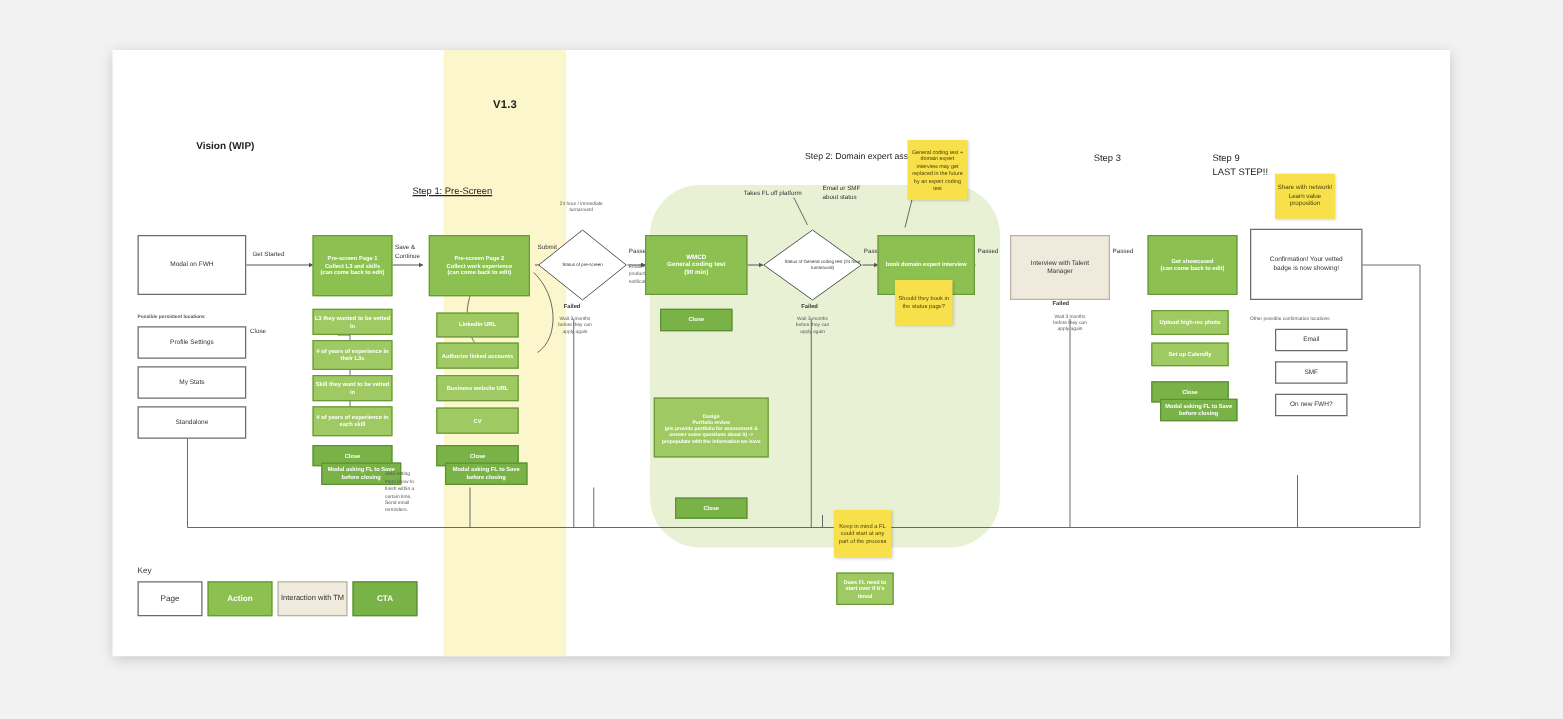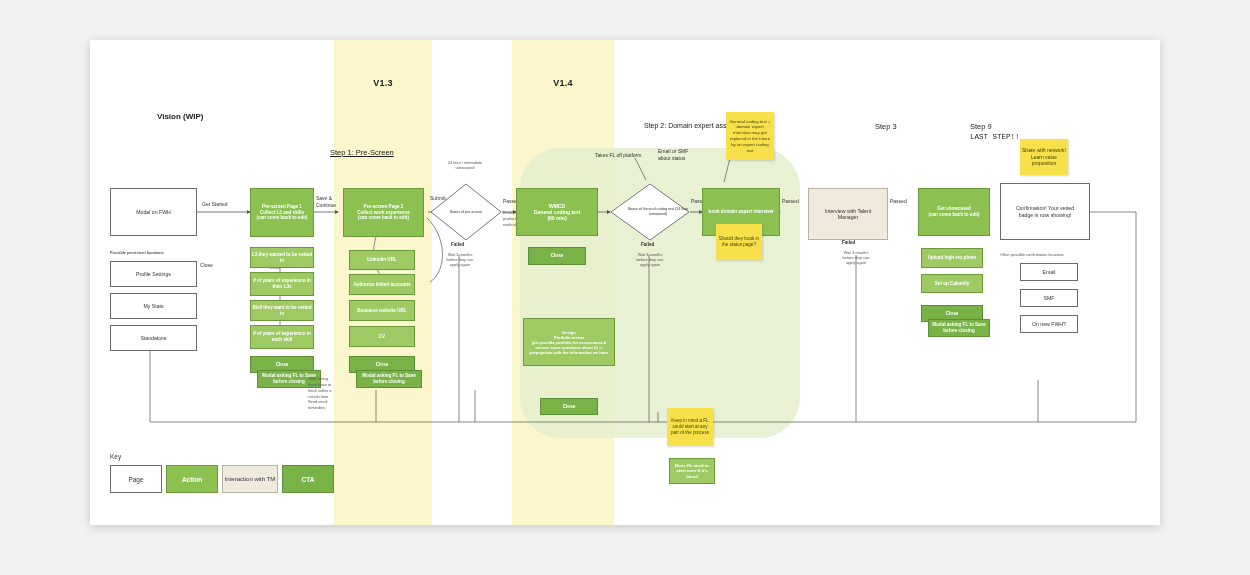--- a/index.html
+++ b/index.html
@@ -1,20 +1,20 @@
 <!DOCTYPE html>
 <html><head>
 <meta charset="utf-8">
 <style>
   html,body{margin:0;padding:0;background:#f2f2f2;}
   body{font-family:"Liberation Sans",sans-serif;}
   #shot{position:relative;width:1250px;height:575px;background:#f2f2f2;overflow:hidden;}
   #canvas{position:absolute;left:90px;top:40px;width:1070px;height:485px;background:#ffffff;
           box-shadow:0 2px 10px rgba(0,0,0,.18);}
-  .band{position:absolute;top:0;height:485px;background:#fcf6cd;}
+  .band{position:absolute;top:0;height:485px;background:#fcf6cd;margin-left:21px;}
   .band .bandlbl{position:absolute;top:38px;left:0;width:100%;text-align:center;
         font-size:9px;font-weight:bold;color:#222;letter-spacing:.2px;}
   .greenwash{position:absolute;background:#e8f0d4;}
   .node{position:absolute;box-sizing:border-box;display:flex;align-items:center;
         justify-content:center;text-align:center;line-height:1.25;}
   .page{background:#fff;border:1px solid #6b6b6b;color:#333;font-size:5.2px;}
   .action{background:#8cc152;border:1px solid #6a9a39;color:#fff;font-weight:bold;font-size:4.6px;}
   .action.lite{background:#9fca63;}
   .tm{background:#efeadc;border:1px solid #b9b2a0;color:#333;font-size:5.2px;}
   .cta{background:#79b348;border:1px solid #5d8f35;color:#fff;font-weight:bold;font-size:4.6px;}
@@ -35,33 +35,30 @@
 </style>
 </head>
 <body>
 
 <div id="shot">
   <div id="canvas">
 
     <div class="band" id="band0" style="left:244px;width:98px;">
       <div class="bandlbl">V1.3</div>
     </div>
-    <div class="band" id="band1" style="left:422px;width:102px;">
-      <div class="bandlbl">V1.4</div>
-    </div>
 
     <div class="greenwash" style="left:430px;top:108px;width:280px;height:290px;border-radius:40px;background:#e4eecd;opacity:.85;"></div>
 
     <div class="ttl big" style="left:20px;top:72px;">Vision (WIP)</div>
 
     <div class="ttl" style="left:193px;top:108px;text-decoration:underline;">Step 1: Pre-Screen</div>
     <div class="ttl" style="left:507px;top:82px;font-size:7px;">Step 2: Domain expert assessment</div>
     <div class="ttl" style="left:738px;top:82px;">Step 3</div>
     <div class="ttl" style="left:833px;top:82px;">Step 9</div>
-    <div class="ttl" style="left:833px;top:93px;font-family:Liberation Mono, monospace;">LAST STEP!!</div>
+    <div class="ttl" style="left:833px;top:93px;">LAST STEP!!</div>
 
     <svg class="wires">
       <defs>
         <marker id="ar" markerWidth="5" markerHeight="5" refX="4" refY="2.5" orient="auto">
           <path d="M0,0 L5,2.5 L0,5 z" fill="#555"></path>
         </marker>
       </defs>
       <g stroke="#555" stroke-width=".8" fill="none" marker-end="url(#ar)">
         <path d="M107,172 L160,172"></path>
         <path d="M224,172 L248,172"></path>

